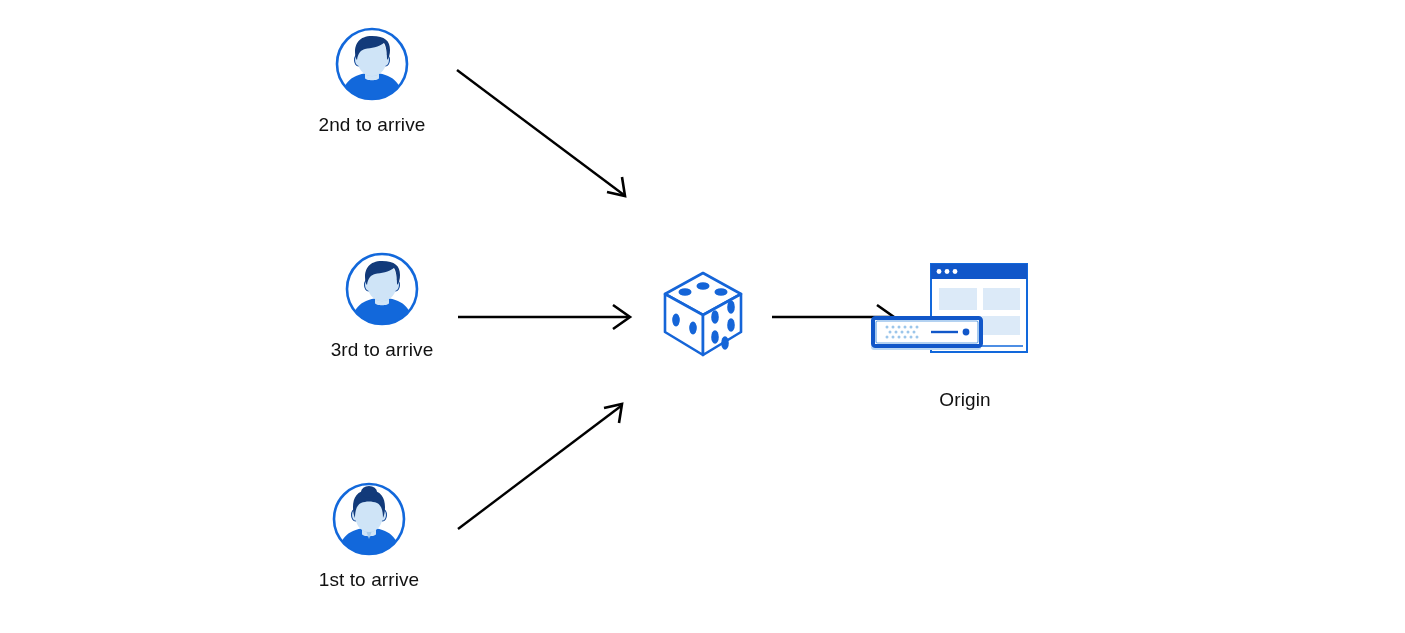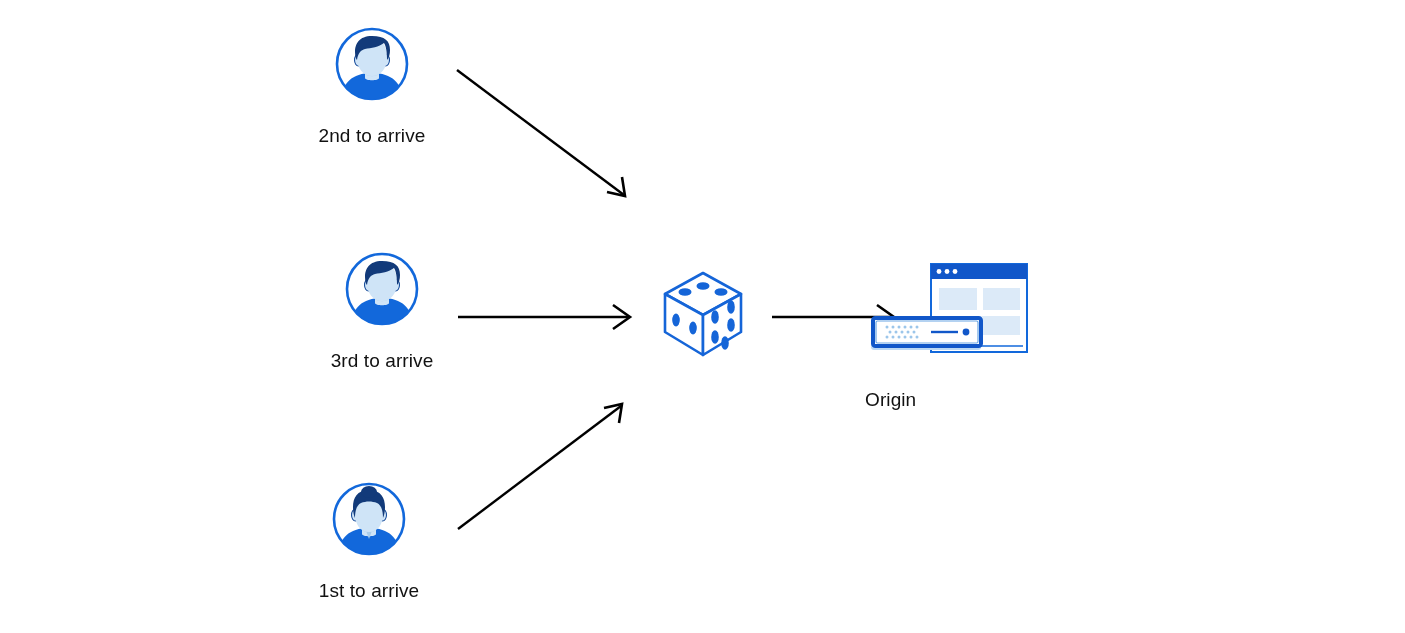--- a/index.html
+++ b/index.html
@@ -40,41 +40,42 @@
     margin: 0 auto;
   }
   .node-label {
     font-size: 19px;
     line-height: 24px;
     letter-spacing: 0.1px;
     color: #111111;
     white-space: nowrap;
   }
   .client-node .node-label {
-    margin-top: 22px;
+    margin-top: 11px;
   }
 
   
   #client-second { left: 272px; top: 26px; }
   #client-third  { left: 282px; top: 251px; }
   #client-first  { left: 269px; top: 481px; text-align: center; }
 
   
   #dice-node {
     left: 655px;
     top: 265px;
     width: 96px;
     height: 96px;
   }
 
   
   #origin-node {
     left: 865px;
     top: 258px;
     width: 200px;
+    text-align: center;
   }
   #origin-node .origin-graphic {
     width: 200px;
     height: 112px;
     position: relative;
   }
   #origin-node .node-label {
     margin-top: 18px;
   }
 

